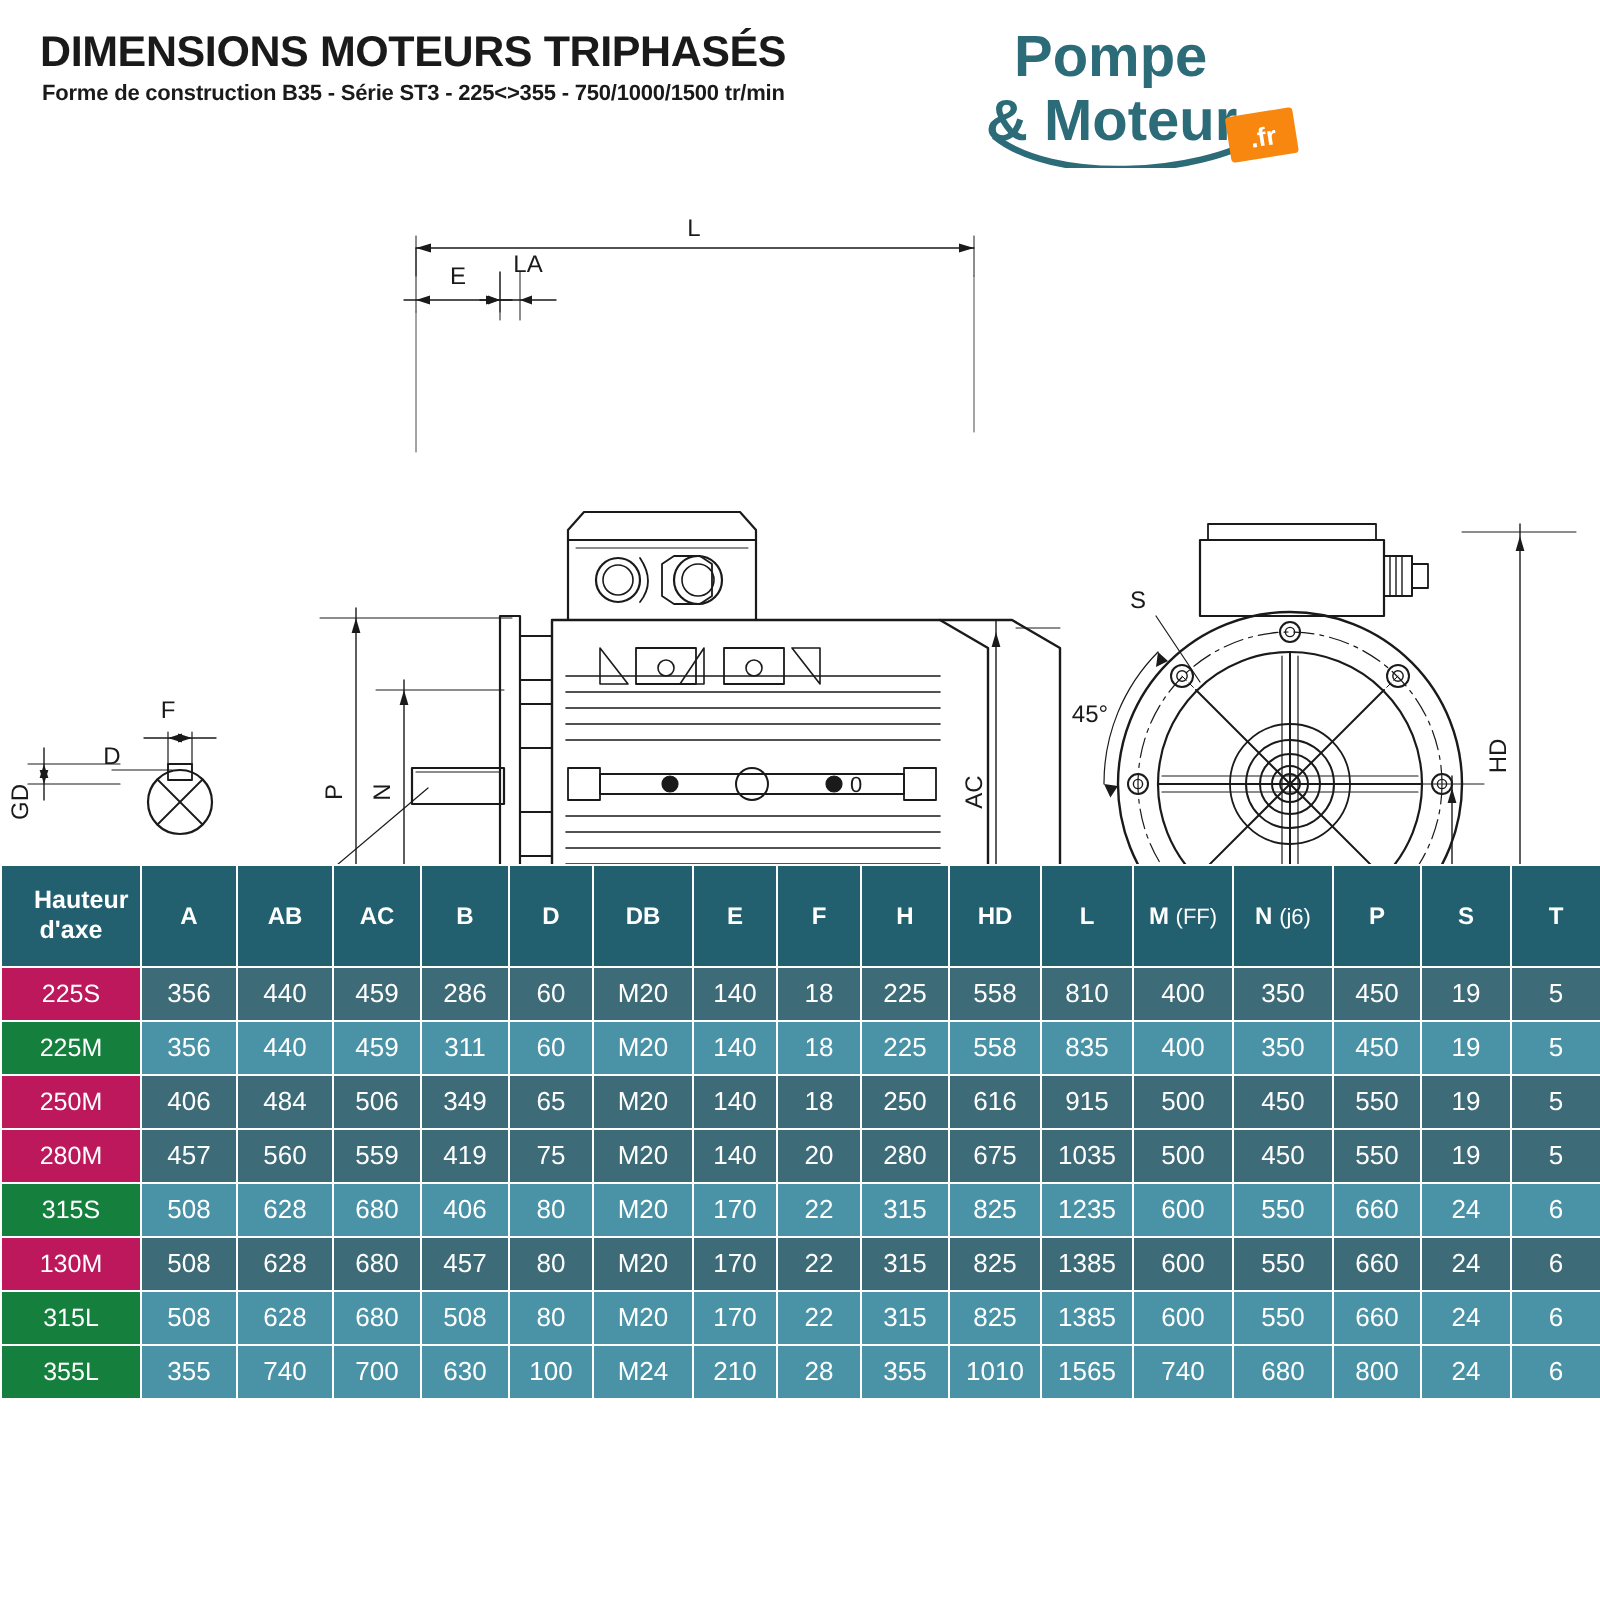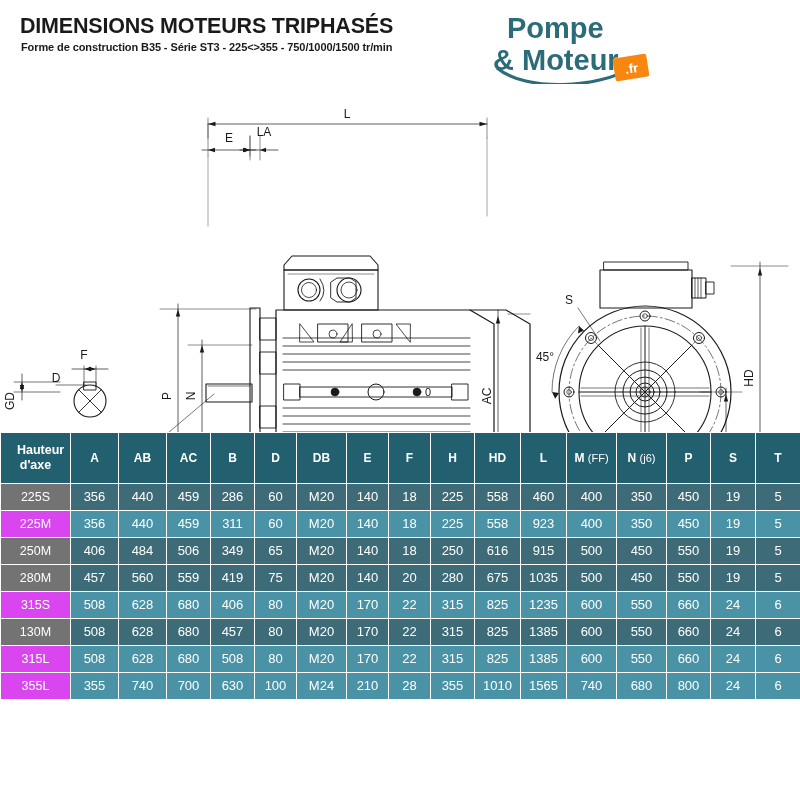--- a/index.html
+++ b/index.html
@@ -65,22 +65,22 @@
     padding:2px 16px;
   }
   table.spec thead th.corner span{display:block;}
   table.spec th.sub{font-weight:bold;font-size:12px;}
   table.spec th.sub .small{font-weight:normal;font-size:11px;}
 
   tr.row-dark td{background:#3d6b77;}
   tr.row-light td{background:#4a93a7;}
   tr.row-hl td{background:#f7870f;}
   td.rowhead{font-size:12.5px;}
-  tr.row-dark td.rowhead{background:#737373;}
-  tr.row-light td.rowhead{background:#d946ef;}
+  tr.row-dark td.rowhead{background:#be185d;}
+  tr.row-light td.rowhead{background:#15803d;}
   tr.row-hl td.rowhead{background:#f7870f;}
 </style>
 </head>
 <body>
 
 <div class="header">
   <div class="title">DIMENSIONS MOTEURS TRIPHASÉS</div>
   <div class="subtitle">Forme de construction B35 - Série ST3 - 225&lt;&gt;355 - 750/1000/1500 tr/min</div>
 
   <div class="logo">
@@ -417,40 +417,40 @@
           <td>356</td>
           <td>440</td>
           <td>459</td>
           <td>286</td>
           <td>60</td>
           <td>M20</td>
           <td>140</td>
           <td>18</td>
           <td>225</td>
           <td>558</td>
-          <td>460</td>
+          <td>810</td>
           <td>400</td>
           <td>350</td>
           <td>450</td>
           <td>19</td>
           <td>5</td>
         </tr>
         <tr class="row-light">
           <td class="rowhead">225M</td>
           <td>356</td>
           <td>440</td>
           <td>459</td>
           <td>311</td>
           <td>60</td>
           <td>M20</td>
           <td>140</td>
           <td>18</td>
           <td>225</td>
           <td>558</td>
-          <td>923</td>
+          <td>835</td>
           <td>400</td>
           <td>350</td>
           <td>450</td>
           <td>19</td>
           <td>5</td>
         </tr>
         <tr class="row-dark">
           <td class="rowhead">250M</td>
           <td>406</td>
           <td>484</td>

